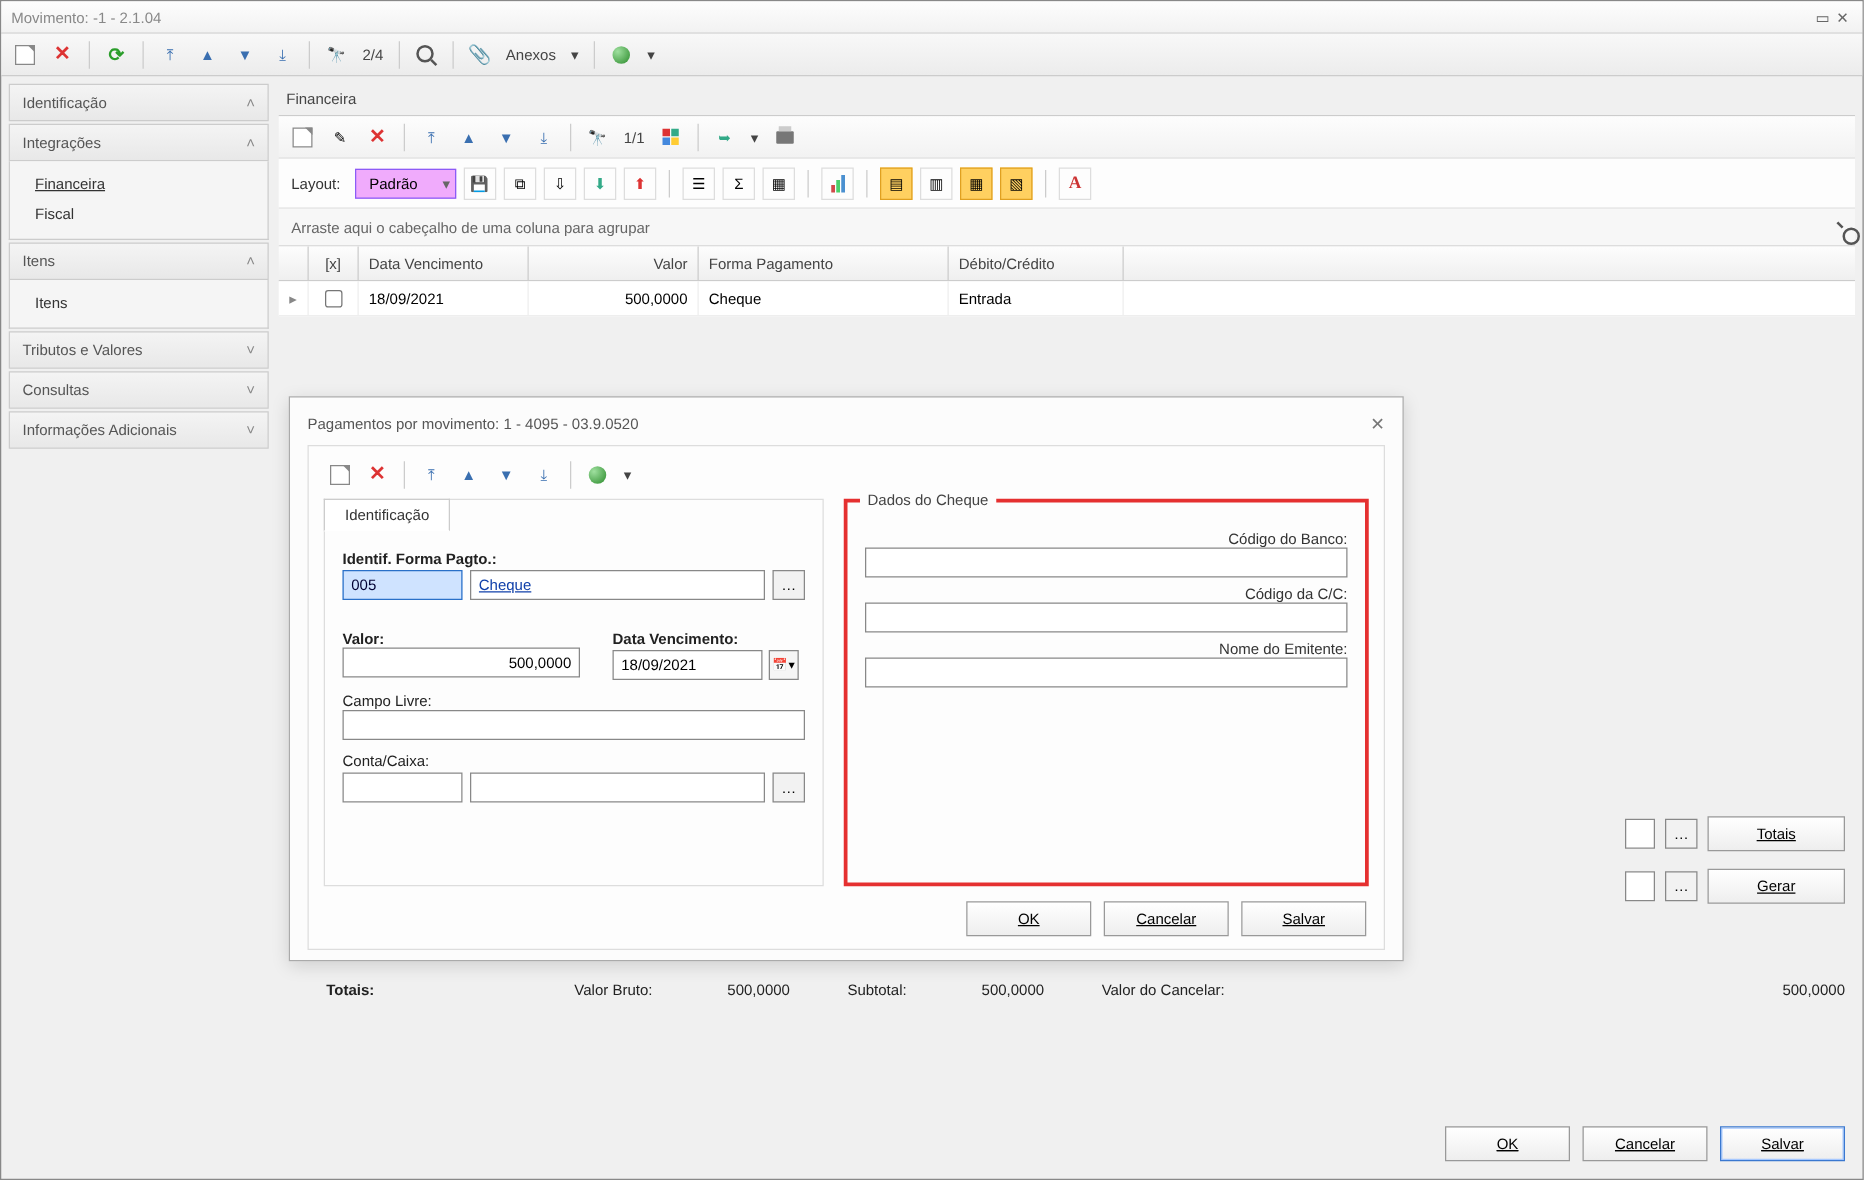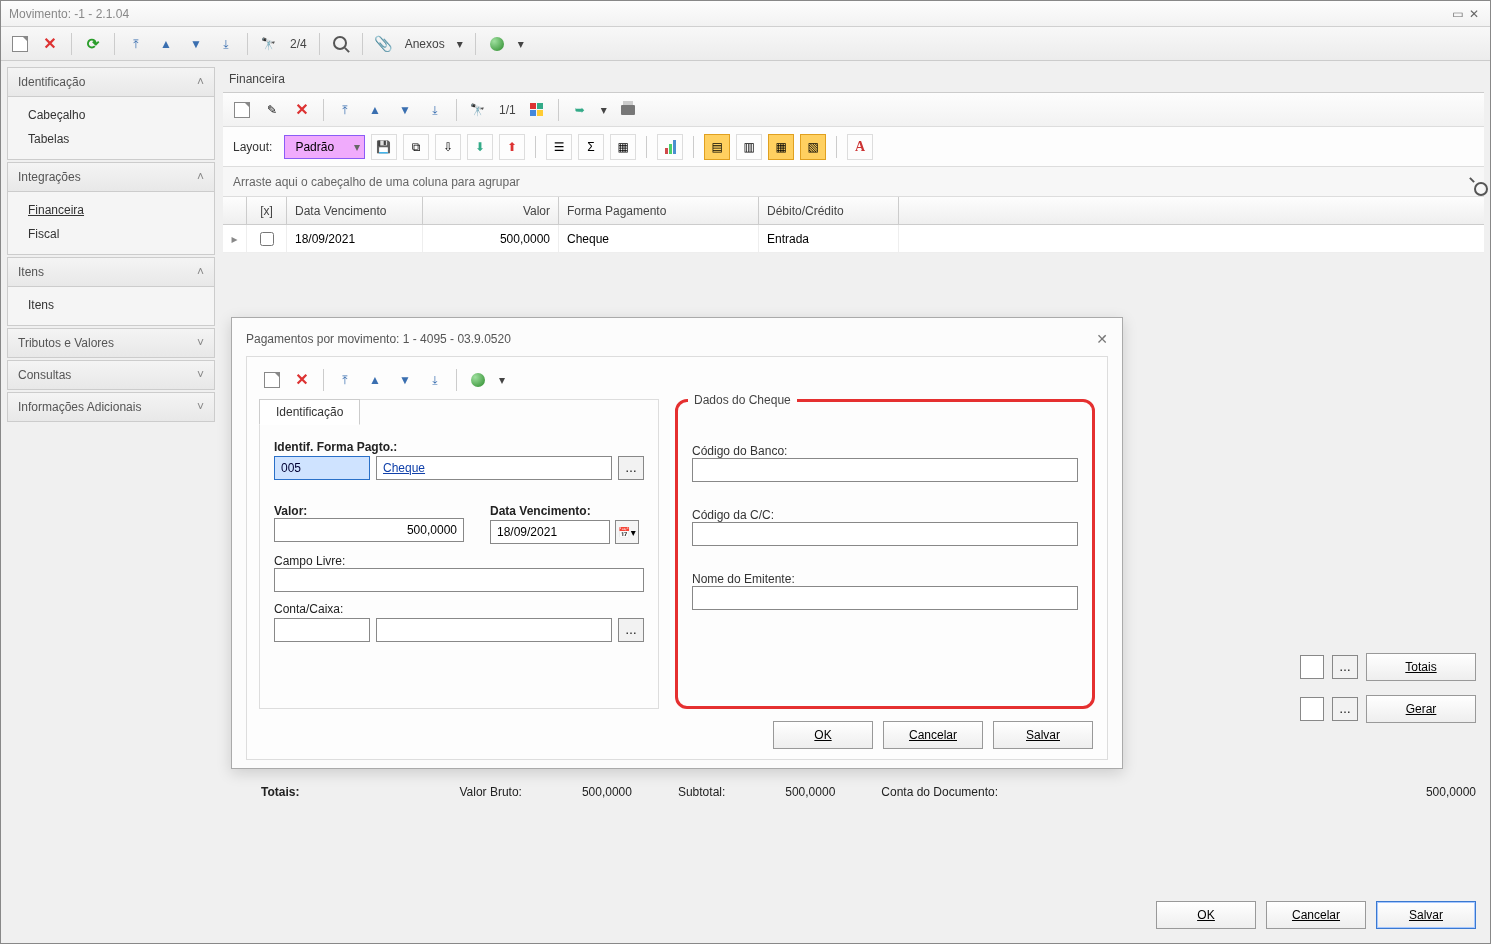--- a/index.html
+++ b/index.html
@@ -66,25 +66,25 @@
 .fld-label { color:#222; margin-top:10px; display:block; font-weight:bold; }
 .row { display:flex; gap:6px; margin-top:2px; }
 .inp { height:24px; border:1px solid #888; background:#fff; padding:0 6px; }
 .inp.selcode { width:96px; border:1px solid #2a70c8; background:#cfe3ff; color:#003; }
 .inp.link { flex:1; color:#1040aa; text-decoration:underline; }
 .btn-ellipsis { width:26px; height:24px; border:1px solid #888; background:#f2f2f2; display:flex;align-items:center;justify-content:center; cursor:pointer; }
 .inp.valor { width:190px; text-align:right; }
 .inp.date { width:120px; }
 .date-pick { width:24px; height:24px; border:1px solid #888; background:#f5f5f5; display:flex;align-items:center;justify-content:center; cursor:pointer; font-size:10px; margin-left:-1px; }
 
-.dlg-right { flex:1; border:3px solid #e53030; border-radius:12px; padding:10px 14px 14px 14px; position:relative; }
+.dlg-right { flex:1; border:3px solid #e53030; border-radius:0; padding:10px 14px 14px 14px; position:relative; }
 .fieldset-title { position:absolute; top:-9px; left:10px; background:#fdfdfd; padding:0 6px; color:#444; }
 .two-col { display:flex; gap:18px; margin-top:6px; }
 .col { flex:1; }
-.small-label { color:#333; margin-top:26px; display:block; }
+.small-label { color:#333; margin-top:6px; display:block;text-align:right; }
 .inp.full { width:100%; }
 
 .dlg-buttons { position:absolute; right:14px; bottom:10px; display:flex; gap:10px; }
 .btn { height:28px; min-width:100px; border:1px solid #999; background:linear-gradient(#fff,#eee); display:flex; align-items:center; justify-content:center; cursor:pointer; padding:0 18px;text-decoration:underline; }
 .btn.primary { border:1px solid #3a78d0; box-shadow:0 0 0 1px #a6c8ff inset; }
 
 
 .behind { position:absolute; right:14px; top:652px; display:flex; flex-direction:column; gap:14px; }
 .behind-row { display:flex; gap:8px; align-items:center; justify-content:flex-end; }
 .behind .inp { width:24px; }
@@ -176,24 +176,20 @@
       <span class="ic-globe"></span>
     </div>
   <span class="tlabel">▾</span>
 </div>
 
 <div class="sidebar">
   <div class="accordion-head">
     <span>Identificação</span>
       <span class="chev">˄</span>
   </div>
-  <div class="accordion-body">
-    <div class="side-item">Cabeçalho</div>
-    <div class="side-item">Tabelas</div>
-  </div>
 
   <div class="accordion-head">
     <span>Integrações</span>
       <span class="chev">˄</span>
   </div>
   <div class="accordion-body">
     <div class="side-item active">Financeira</div>
     <div class="side-item">Fiscal</div>
   </div>
 
@@ -460,21 +456,21 @@
   <span class="lbl">Totais:</span>
   <div class="pair" style="margin-left:140px">
       <span>Valor Bruto:</span>
     </div>
   <span class="val">500,0000</span>
   <div class="pair">
       <span>Subtotal:</span>
     </div>
   <span class="val">500,0000</span>
   <div class="pair">
-      <span>Conta do Documento:</span>
+      <span>Valor do Cancelar:</span>
     </div>
   <span class="val" style="margin-left:auto">500,0000</span>
 </div>
 
 <div class="bottom-bar">
   <div class="btn">
       <span style="text-decoration:underline">OK</span>
     </div>
   <div class="btn">
       <span style="text-decoration:underline">Cancelar</span>

